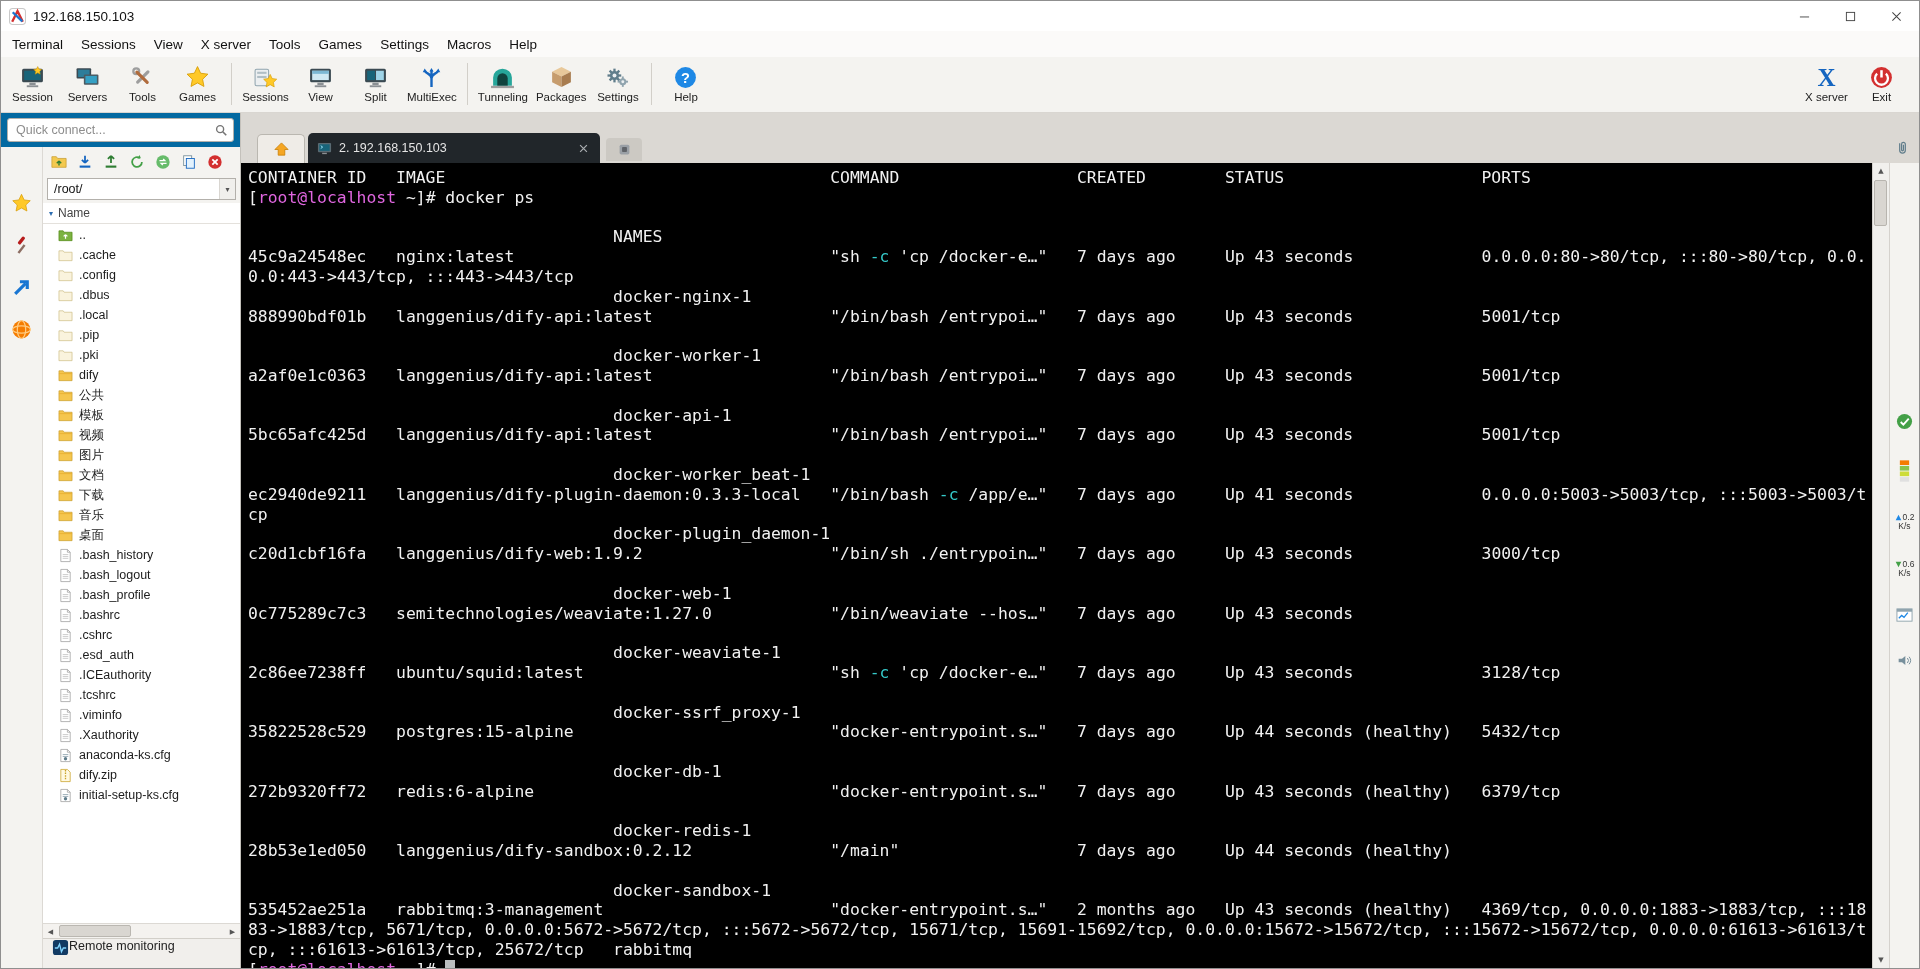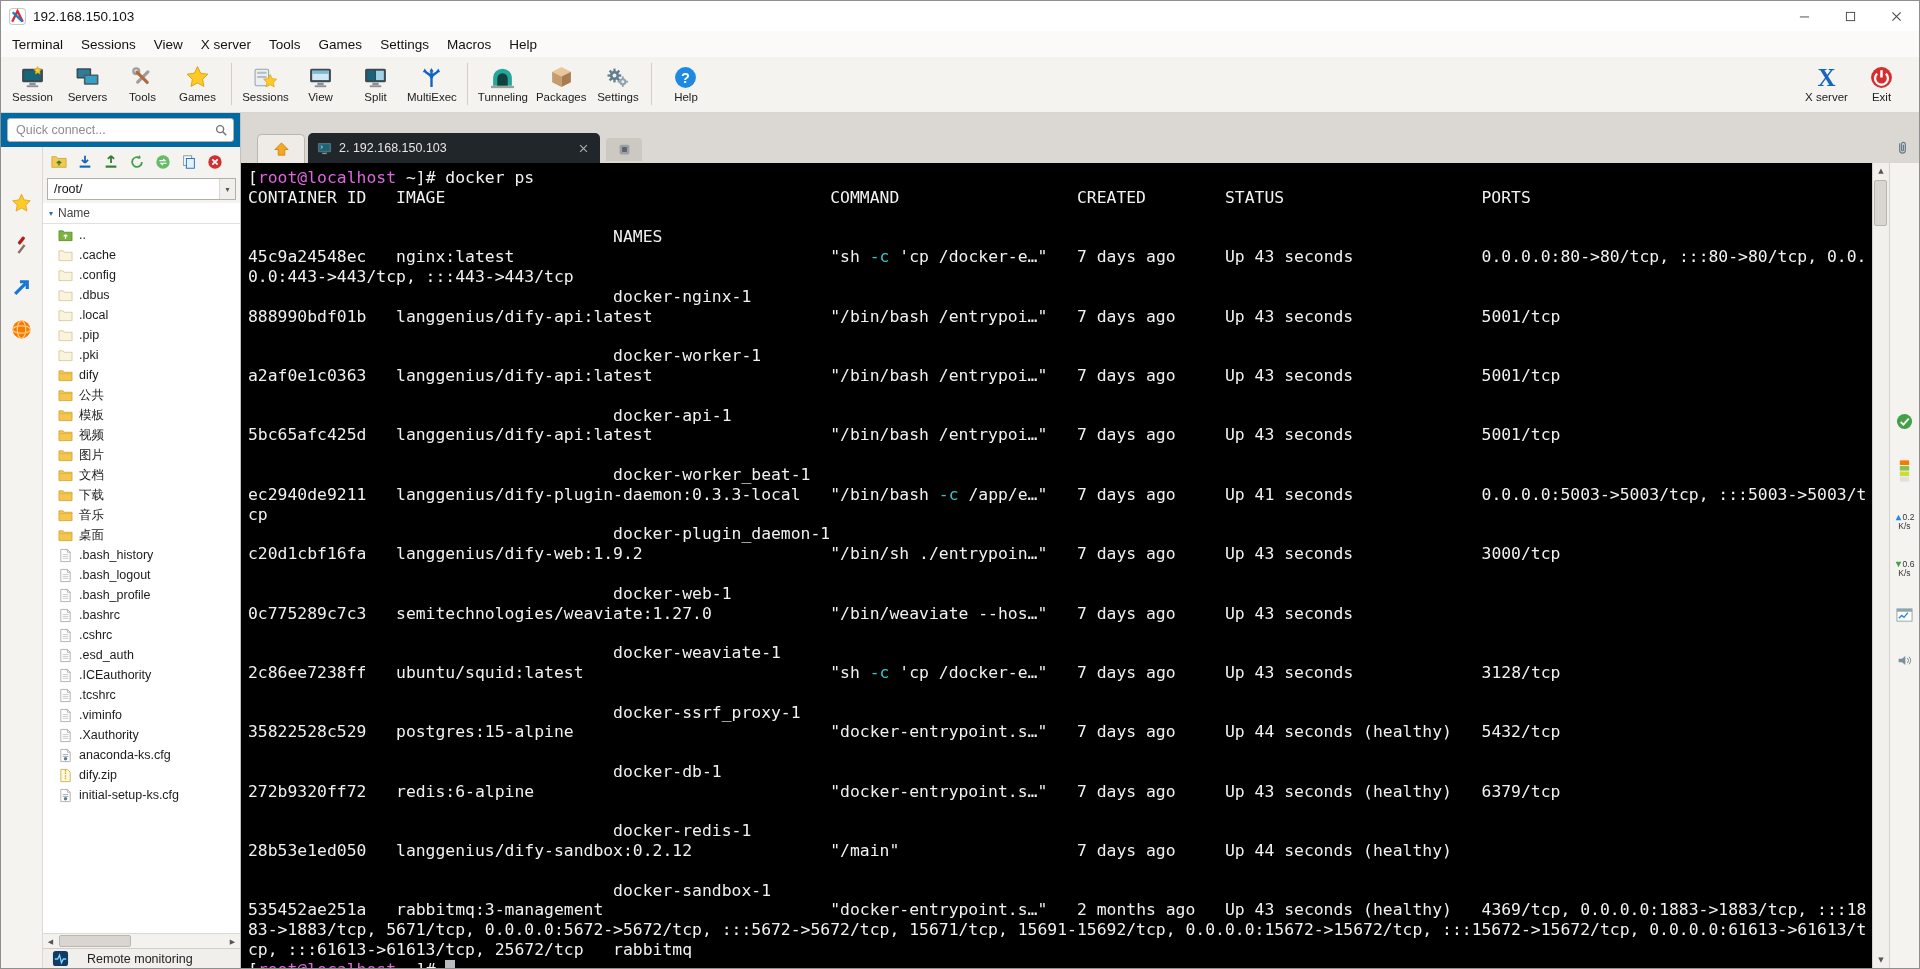--- a/index.html
+++ b/index.html
@@ -43,21 +43,21 @@
   .path-select{height:22px;background:#fff;border:1px solid #b3b0ab;display:flex;align-items:center;font-size:12.5px;color:#111;padding-left:6px}
   .path-caret{margin-left:auto;width:16px;height:100%;display:flex;align-items:center;justify-content:center;font-size:8px;color:#555;border-left:1px solid #d9d6d1;background:#f0efec;font-family:"DejaVu Sans",sans-serif}
   .tree-header{height:21px;display:flex;align-items:center;font-size:12px;color:#444;border-bottom:1px solid #e4e1dc;padding-left:6px;gap:5px;flex:0 0 auto;background:#fff}
   .tri{font-size:8px;color:#2b6cb0;font-family:"DejaVu Sans",sans-serif}
   .tree{flex:1;overflow:hidden;padding-top:1px}
   .tree-item{height:20px;display:flex;align-items:center;gap:6px;padding-left:15px;font-size:12.5px;color:#1c1c1c;white-space:nowrap}
   .tree-ico{width:15px;height:15px;flex:0 0 auto}
   .hscroll{height:15px;background:#f4f2ef;border-top:1px solid #dcd9d4;position:relative;flex:0 0 auto}
   .hs-arrow{position:absolute;top:0;width:15px;height:15px;display:flex;align-items:center;justify-content:center;font-size:7px;color:#555;font-family:"DejaVu Sans",sans-serif}
   .hs-thumb{position:absolute;left:16px;top:1px;height:12px;width:72px;background:#d9d6d1;border:1px solid #bab7b1;border-radius:2px}
-  .sidebar-footer{height:20px;background:#f1efec;border-top:1px solid #d2cfc9;display:flex;align-items:center;gap:18px;padding-left:9px;flex:0 0 auto}
+  .sidebar-footer{height:30px;background:#f1efec;border-top:1px solid #d2cfc9;display:flex;align-items:flex-start;gap:0;padding-left:9px;flex:0 0 auto}
   .sidebar-footer .ficon{width:17px;height:17px}
   .flabel{font-size:12.5px;color:#222}
   
   .content{flex:1;display:flex;flex-direction:column;min-width:0}
   .tabbar{height:50px;background:#dbd8d3;display:flex;align-items:flex-end;padding-left:16px;flex:0 0 auto}
   .tab-home{width:48px;height:29px;background:#efece7;border:1px solid #bab7b0;border-bottom:none;border-radius:5px 5px 0 0;display:flex;align-items:center;justify-content:center;margin-right:3px}
   .tab-home span{width:17px;height:17px}
   .tab-active{height:30px;background:#21262a;border-radius:5px 5px 0 0;display:flex;align-items:center;gap:7px;padding:0 10px 0 9px;width:292px}
   .tab-active .tico{width:15px;height:15px;flex:0 0 auto}
   .tab-label{font-size:12.5px;color:#e4e4e4;white-space:nowrap}
@@ -732,22 +732,22 @@
               <svg viewBox="0 0 16 16">
                 <path d="M5 3.5 V11 a3 3 0 0 0 6 0 V4.5 a2 2 0 0 0 -4 0 V10.5 a1 1 0 0 0 2 0 V5" fill="none" stroke="#607d8b" stroke-width="1.3"></path>
               </svg>
             </span>
         </div>
       </div>
 
       <div class="term-row">
         <div class="terminal">
           <div>
+              <div class="tline"><span class="">CONTAINER ID   IMAGE                                       COMMAND                  CREATED        STATUS                    PORTS                                  </span></div>
               <div class="tline"><span class="">[</span><span class="sm">root@localhost</span><span class=""> ~]# docker ps</span></div>
-              <div class="tline"><span class="">CONTAINER ID   IMAGE                                       COMMAND                  CREATED        STATUS                    PORTS                                  </span></div>
               <div class="tline"><span class="">                                                                                                                                                                    </span></div>
               <div class="tline"><span class="">                                     NAMES</span></div>
               <div class="tline"><span class="">45c9a24548ec   nginx:latest                                </span><span class="">"sh </span><span class="sc">-c</span><span class=""> 'cp /docker-e…"   </span><span class="">7 days ago     Up 43 seconds             0.0.0.0:80-&gt;80/tcp, :::80-&gt;80/tcp, 0.0.</span></div>
               <div class="tline"><span class="">0.0:443-&gt;443/tcp, :::443-&gt;443/tcp                                                                                                                                   </span></div>
               <div class="tline"><span class="">                                     docker-nginx-1</span></div>
               <div class="tline"><span class="">888990bdf01b   langgenius/dify-api:latest                  </span><span class="">"/bin/bash /entrypoi…"   </span><span class="">7 days ago     Up 43 seconds             5001/tcp                               </span></div>
               <div class="tline"><span class="">                                                                                                                                                                    </span></div>
               <div class="tline"><span class="">                                     docker-worker-1</span></div>
               <div class="tline"><span class="">a2af0e1c0363   langgenius/dify-api:latest                  </span><span class="">"/bin/bash /entrypoi…"   </span><span class="">7 days ago     Up 43 seconds             5001/tcp                               </span></div>
               <div class="tline"><span class="">                                                                                                                                                                    </span></div>

